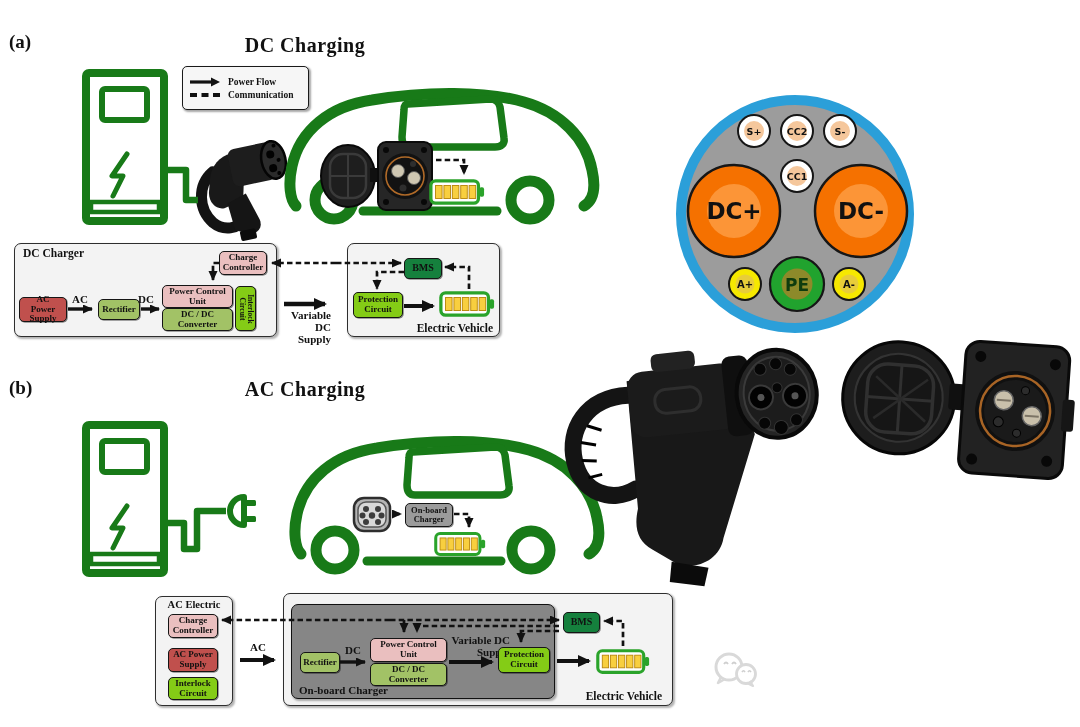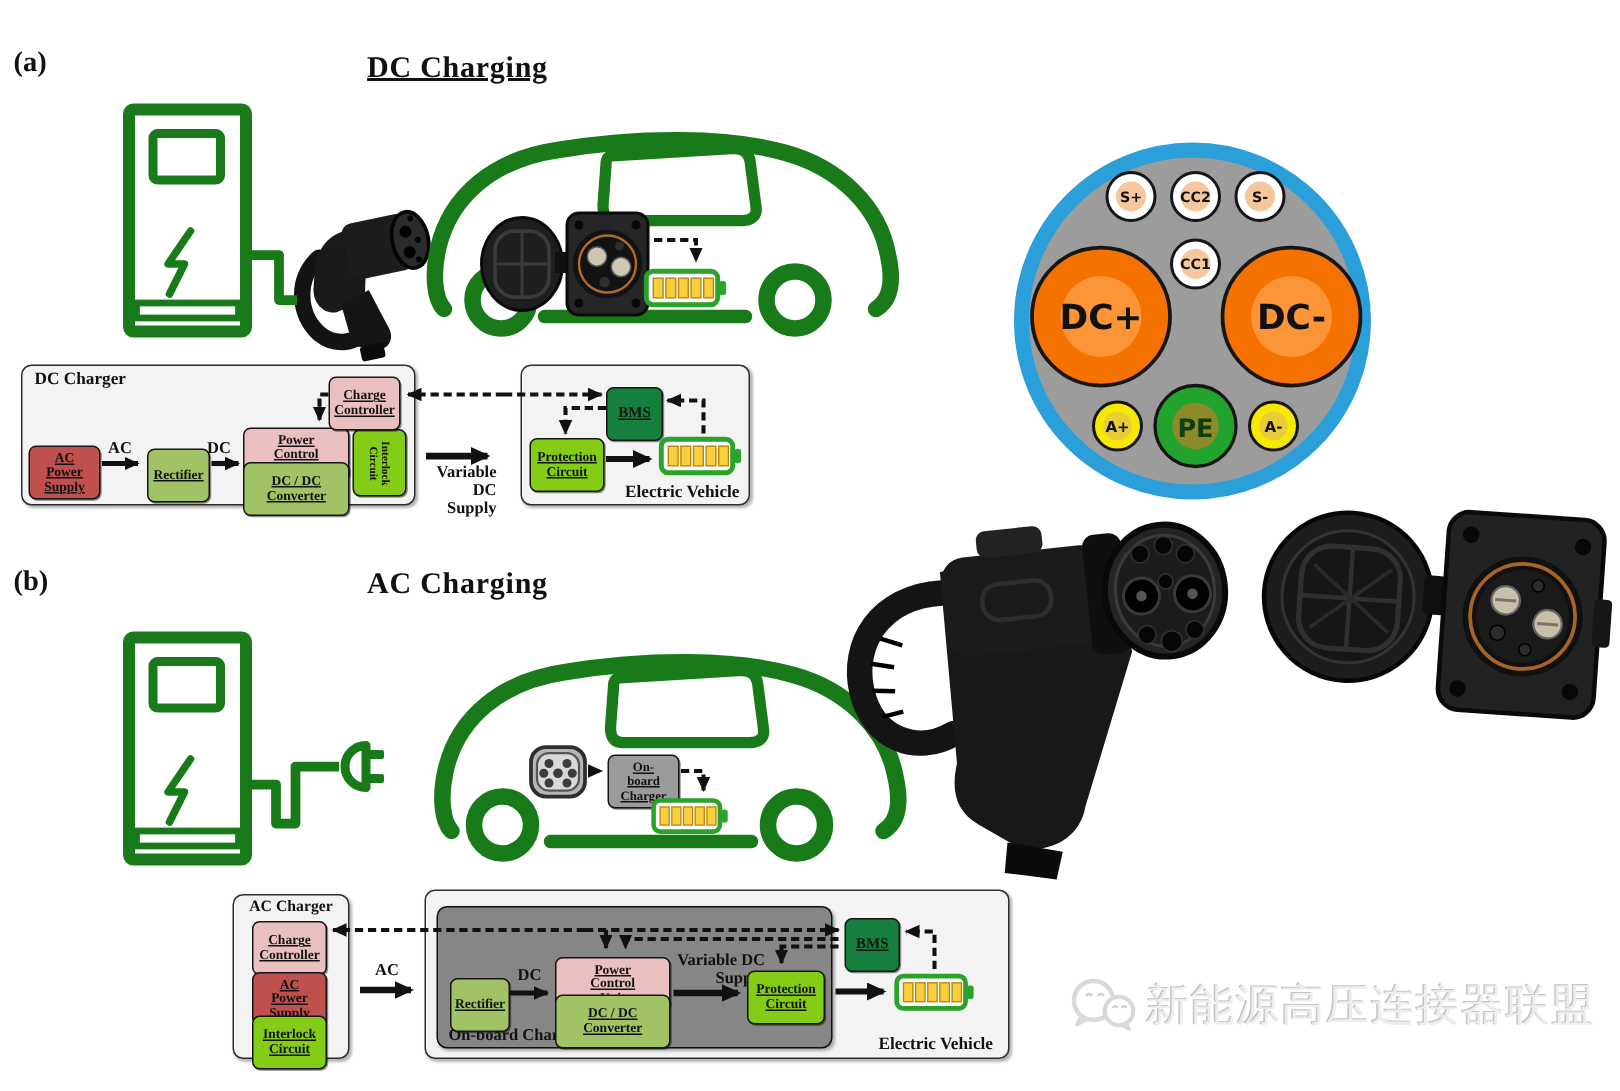--- a/index.html
+++ b/index.html
@@ -14,21 +14,21 @@
           display:flex;flex-direction:column;justify-content:center;gap:3px;padding:2px 6px;box-sizing:border-box;}
   .legend-row{display:flex;align-items:center;gap:7px;}
   .legend-row span{font-size:9.5px;font-weight:bold;color:#111;}
   
   .frame{position:absolute;background:#f3f3f3;border:1.8px solid #2e2e2e;border-radius:7px;
          box-shadow:1.5px 1.5px 2px rgba(0,0,0,.3);box-sizing:border-box;}
   .frame.dark{background:#868686;border-color:#111;}
   .frame-label{position:absolute;font-size:11.5px;font-weight:bold;color:#111;}
   .bx{position:absolute;border:1.5px solid #151515;border-radius:5px;display:flex;align-items:center;
       justify-content:center;text-align:center;font-weight:bold;font-size:9px;line-height:1.07;
-      color:#111;padding:17px;box-sizing:border-box;box-shadow:0.8px 0.8px 0 rgba(0,0,0,.45);text-decoration:underline;}
+      color:#111;padding:4px;box-sizing:border-box;box-shadow:0.8px 0.8px 0 rgba(0,0,0,.45);}
   .pink{background:#eabfbf;}
   .redx{background:#c0504d;}
   .grn{background:#a2c266;}
   .gold{background:#84cc16;}
   .org{background:#15803d;}
   .grybx{background:#9b9b9b;}
   .flow-label{position:absolute;font-size:11px;font-weight:bold;color:#111;}
   .flow-label.small{font-size:11px;line-height:1.1;text-align:right;}
   .vert-wrap{overflow:visible;}
   .vert-text{position:absolute;left:50%;top:50%;width:46px;
@@ -38,22 +38,37 @@
   .watermark{position:absolute;left:712px;top:650px;display:flex;align-items:center;gap:6px;}
   .watermark-text{font-family:"DejaVu Sans",sans-serif;font-size:29px;letter-spacing:1px;
                   color:#ededed;text-shadow:-1px -1px 0 #c3c3c3,1.5px 1.5px 1px #ffffff;}
 </style>
 </head>
 <body>
 
 <div id="stage">
 
   <div class="abs sec-label" style="left:9px;top:31px;">(a)</div>
-  <div class="abs sec-title" style="left:240px;top:34px;width:130px;text-decoration:underline;">DC Charging</div>
-
+  <div class="abs sec-title" style="left:240px;top:34px;width:130px;">DC Charging</div>
+
+  <div class="legend">
+    <div class="legend-row">
+      <svg width="32" height="10" style="position:static">
+        <line x1="1" y1="5" x2="24" y2="5" stroke="#111" stroke-width="3.2"></line>
+        <path d="M22,0.5 L31,5 L22,9.5 Z" fill="#111"></path>
+      </svg>
+      <span>Power Flow</span>
+    </div>
+    <div class="legend-row">
+      <svg width="32" height="10" style="position:static">
+        <line x1="1" y1="5" x2="31" y2="5" stroke="#111" stroke-width="4" stroke-dasharray="7 4.5"></line>
+      </svg>
+      <span>Communication</span>
+    </div>
+  </div>
 
   <svg class="abs" style="left:81px;top:68px;" width="88" height="158" viewBox="0 0 88 158">
     <rect x="5" y="5" width="78" height="148" rx="3" fill="none" stroke="#187a18" stroke-width="8"></rect>
     <rect x="21" y="21" width="45" height="31" rx="3" fill="none" stroke="#187a18" stroke-width="6"></rect>
     <path d="M46,86 L31,108 L42,108 L32,128" fill="none" stroke="#187a18" stroke-width="5" stroke-linecap="round" stroke-linejoin="round"></path>
     <rect x="10" y="134" width="68" height="10" fill="none" stroke="#187a18" stroke-width="4.5"></rect>
   </svg>
 
   <svg class="abs" style="left:186px;top:130px;" width="112" height="110" viewBox="0 0 112 110">
     <g transform="rotate(-12 56 55)">
@@ -214,21 +229,21 @@
     <rect x="2" y="3" width="51" height="24" rx="5" fill="#fff" stroke="#2aa32a" stroke-width="3.5"></rect>
     <rect x="54" y="10" width="5" height="10" rx="2" fill="#2aa32a"></rect>
     <rect x="7" y="8" width="7" height="14" fill="#f8cf3f" stroke="#b8860b"></rect>
       <rect x="16" y="8" width="7" height="14" fill="#f8cf3f" stroke="#b8860b"></rect>
     <rect x="25" y="8" width="7" height="14" fill="#f8cf3f" stroke="#b8860b"></rect>
       <rect x="34" y="8" width="7" height="14" fill="#f8cf3f" stroke="#b8860b"></rect>
     <rect x="43" y="8" width="7" height="14" fill="#f8cf3f" stroke="#b8860b"></rect>
   </svg>
 
   <div class="frame" style="left:155px;top:596px;width:78px;height:110px;">
-    <div class="frame-label" style="left:50%;top:2px;transform:translateX(-50%);font-size:10.5px;white-space:nowrap;">AC Charger</div>
+    <div class="frame-label" style="left:50%;top:2px;transform:translateX(-50%);font-size:10.5px;white-space:nowrap;">AC Electric</div>
   </div>
   <div class="bx pink" style="left:168px;top:614px;width:50px;height:24px;">Charge Controller</div>
   <div class="bx redx" style="left:168px;top:648px;width:50px;height:24px;">AC Power Supply</div>
   <div class="bx gold" style="left:168px;top:677px;width:50px;height:23px;">Interlock Circuit</div>
   <div class="flow-label" style="left:250px;top:641px;">AC</div>
 
   <div class="frame" style="left:283px;top:593px;width:390px;height:113px;">
     <div class="frame-label" style="right:10px;bottom:3px;">Electric Vehicle</div>
   </div>
   <div class="frame dark" style="left:291px;top:604px;width:264px;height:95px;">
@@ -352,16 +367,15 @@
 
   <div class="watermark">
     <svg width="46" height="42" style="position:static" viewBox="0 0 46 42">
       <circle cx="17" cy="17" r="13" fill="none" stroke="#d9d9d9" stroke-width="3"></circle>
       <path d="M9,27 L6,33 L13,29" fill="none" stroke="#d9d9d9" stroke-width="2.5" stroke-linejoin="round"></path>
       <circle cx="34" cy="24" r="9.5" fill="#fff" stroke="#d9d9d9" stroke-width="2.8"></circle>
       <path d="M12,14 q2,-3 4,0 M20,14 q2,-3 4,0" fill="none" stroke="#cfcfcf" stroke-width="1.8"></path>
       <path d="M30,22 q1.5,-2.5 3,0 M36,22 q1.5,-2.5 3,0" fill="none" stroke="#cfcfcf" stroke-width="1.6"></path>
       <path d="M38,31 L41,36 L35,33" fill="none" stroke="#d9d9d9" stroke-width="2.2" stroke-linejoin="round"></path>
     </svg>
-    <span class="watermark-text">新能源高压连接器联盟</span>
   </div>
 
 </div>
 
 </body></html>

